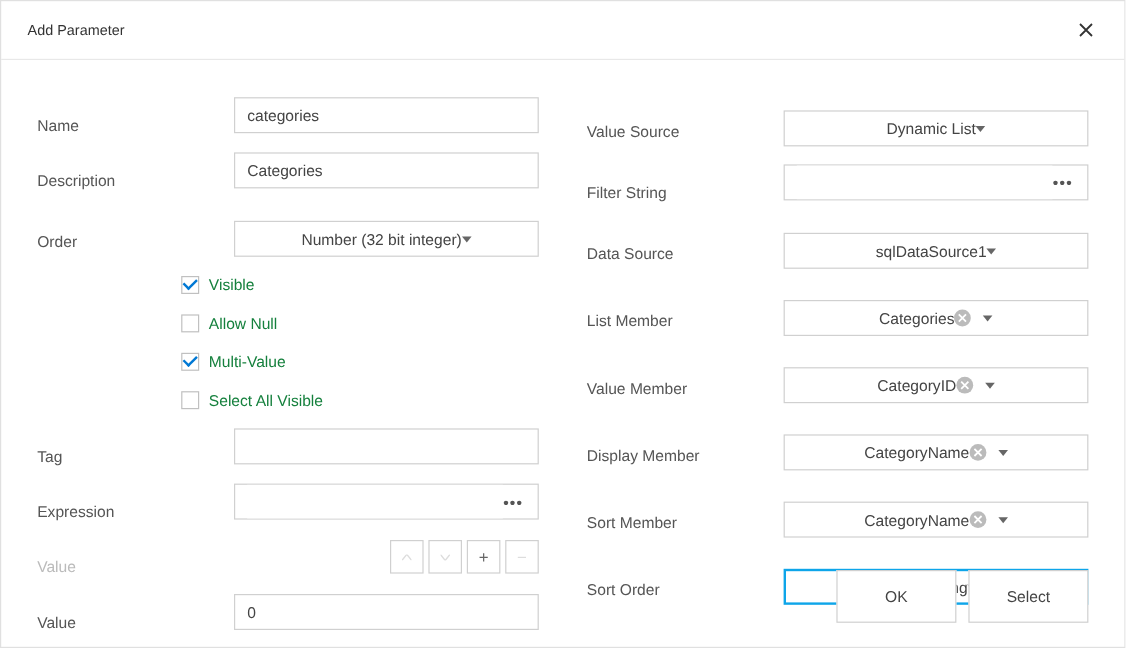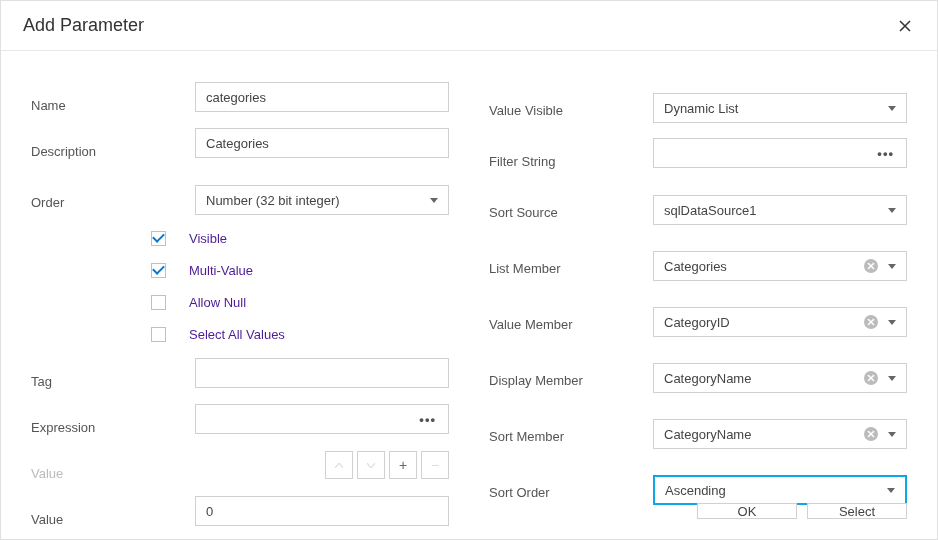--- a/index.html
+++ b/index.html
@@ -1,46 +1,46 @@
 <!DOCTYPE html>
 <html><head>
 <meta charset="utf-8">
 <style>
 * { box-sizing: border-box; margin: 0; padding: 0; }
 body { font-family: 'Segoe UI', Arial, sans-serif; font-size: 13px; color: #333; background: #fff; }
 .dialog { width: 938px; height: 540px; border: 1px solid #e0e0e0; position: relative; }
 .dialog-header { padding: 14px 22px; border-bottom: 1px solid #e8e8e8; display: flex; justify-content: space-between; align-items: center; }
-.dialog-title { font-size: 18px; font-weight: 400; color: #333; }
+.dialog-title { font-size: 12px; font-weight: 400; color: #333; }
 .close-btn { width: 20px; height: 20px; cursor: pointer; display: flex; align-items: center; justify-content: center; }
 .dialog-body { display: flex; padding: 30px 30px 20px 30px; gap: 40px; }
 .col { flex: 1; }
 .form-row { display: flex; align-items: center; margin-bottom: 14px; min-height: 30px; }
 .form-label { width: 120px; color: #555; font-size: 13px; flex-shrink: 0; margin-top: 17px; }
 .form-label.disabled { color: #bbb; }
 .form-control { flex: 1; display: flex; align-items: center; padding-left: 44px; }
 .input { width: 100%; height: 30px; border: 1px solid #d0d0d0; padding: 0 10px; font-size: 13px; color: #444; background: #fff; outline: none; }
-.combo { width: 100%; height: 30px; border: 1px solid #d0d0d0; display: flex; align-items: center; justify-content: space-between; padding: 0 10px; background: #fff; cursor: pointer; margin-top: 12px; }
+.combo { width: 100%; height: 30px; border: 1px solid #d0d0d0; display: flex; align-items: center; justify-content: center; padding: 0 10px; background: #fff; cursor: pointer; margin-top: 12px; }
 .combo.active { border: 2px solid #0ea5e9; }
 .combo-text { color: #444; font-size: 13px; }
 .combo-actions { display: flex; align-items: center; gap: 10px; }
 .dropdown-arrow { width: 0; height: 0; border-left: 4px solid transparent; border-right: 4px solid transparent; border-top: 5px solid #666; }
 .clear-icon { width: 14px; height: 14px; border-radius: 50%; background: #bbb; display: flex; align-items: center; justify-content: center; cursor: pointer; }
 .clear-icon svg { width: 8px; height: 8px; }
 .ellipsis-btn { color: #555; font-weight: bold; letter-spacing: 1px; cursor: pointer; padding-right: 2px; }
 .input-with-btn { width: 100%; height: 30px; border: 1px solid #d0d0d0; display: flex; align-items: center; justify-content: space-between; padding: 0 10px; background: #fff; }
 .input-text { flex: 1; border: none; outline: none; height: 100%; font-size: 13px; color: #444; }
 .checkbox-row { display: flex; align-items: center; margin-bottom: 14px; height: 18px; padding-left: 120px; gap: 8px; }
 .checkbox { width: 15px; height: 15px; border: 1px solid #c0c0c0; display: flex; align-items: center; justify-content: center; cursor: pointer; flex-shrink: 0; }
 .checkbox.checked::after { content: ''; width: 9px; height: 5px; border-left: 2px solid #0078d4; border-bottom: 2px solid #0078d4; transform: rotate(-45deg); margin-top: -3px; }
-.checkbox-label { color: #4c1d95; font-size: 13px; cursor: pointer; margin-left: 15px; }
+.checkbox-label { color: #15803d; font-size: 13px; cursor: pointer; }
 .spinner-group { display: flex; gap: 4px; justify-content: flex-end; width: 100%; }
 .spin-btn { width: 28px; height: 28px; border: 1px solid #d0d0d0; background: #fff; display: flex; align-items: center; justify-content: center; cursor: pointer; color: #666; font-size: 14px; }
 .spin-btn.disabled { color: #ddd; cursor: default; }
 .dialog-footer { position: absolute; bottom: 20px; right: 30px; display: flex; gap: 10px; }
-.btn { min-width: 100px; height: 16px; border: 1px solid #d0d0d0; background: #fff; cursor: pointer; font-size: 13px; color: #444; display: flex; align-items: center; justify-content: center; }
+.btn { min-width: 100px; height: 44px; border: 1px solid #d0d0d0; background: #fff; cursor: pointer; font-size: 13px; color: #444; display: flex; align-items: center; justify-content: center; }
 </style>
 </head>
 <body>
 
 <div class="dialog">
   <div class="dialog-header">
     <div class="dialog-title">Add Parameter</div>
     <div class="close-btn">
       <svg width="12" height="12" viewBox="0 0 12 12">
           <path d="M1 1 L11 11 M11 1 L1 11" stroke="#333" stroke-width="1.5" fill="none"></path>
@@ -74,30 +74,30 @@
             <div class="dropdown-arrow"></div>
           </div>
         </div>
       </div>
 
       <div class="checkbox-row">
         <div class="checkbox checked"></div>
         <span class="checkbox-label">Visible</span>
       </div>
       <div class="checkbox-row">
+        <div class="checkbox"></div>
+        <span class="checkbox-label">Allow Null</span>
+      </div>
+      <div class="checkbox-row">
         <div class="checkbox checked"></div>
         <span class="checkbox-label">Multi-Value</span>
       </div>
       <div class="checkbox-row">
         <div class="checkbox"></div>
-        <span class="checkbox-label">Allow Null</span>
-      </div>
-      <div class="checkbox-row">
-        <div class="checkbox"></div>
-        <span class="checkbox-label">Select All Values</span>
+        <span class="checkbox-label">Select All Visible</span>
       </div>
 
       <div class="form-row">
         <div class="form-label">Tag</div>
         <div class="form-control">
           <input class="input" value="" style="">
         </div>
       </div>
 
       <div class="form-row">
@@ -139,41 +139,41 @@
         <div class="form-control">
           <input class="input" value="0" style="">
         </div>
       </div>
 
     </div>
 
     <div class="col">
 
       <div class="form-row">
-        <div class="form-label">Value Visible</div>
+        <div class="form-label">Value Source</div>
         <div class="form-control">
           <div class="combo">
             <span class="combo-text">Dynamic List</span>
             <div class="dropdown-arrow"></div>
           </div>
         </div>
       </div>
 
       <div class="form-row">
         <div class="form-label">Filter String</div>
         <div class="form-control">
           <div class="input-with-btn">
             <input class="input-text" value="" style="">
             <span class="ellipsis-btn">•••</span>
           </div>
         </div>
       </div>
 
       <div class="form-row">
-        <div class="form-label">Sort Source</div>
+        <div class="form-label">Data Source</div>
         <div class="form-control">
           <div class="combo">
             <span class="combo-text">sqlDataSource1</span>
             <div class="dropdown-arrow"></div>
           </div>
         </div>
       </div>
 
       <div class="form-row">
         <div class="form-label">List Member</div>

